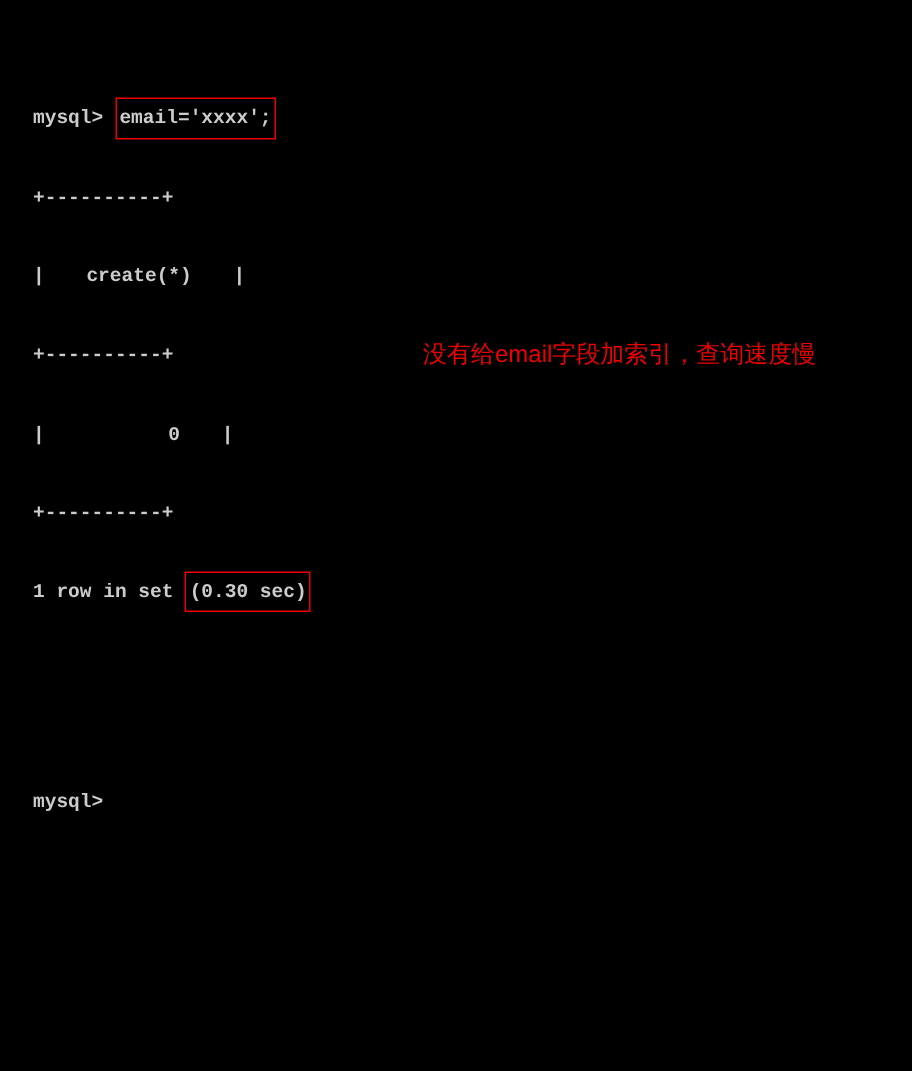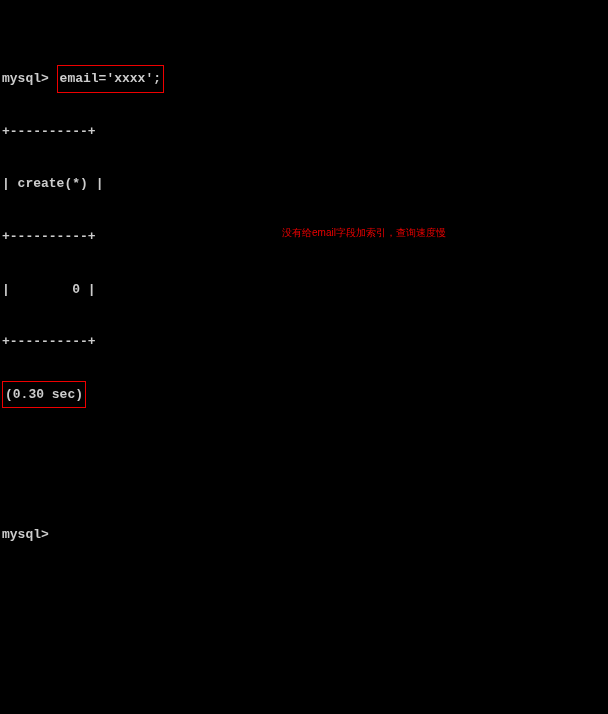--- a/index.html
+++ b/index.html
@@ -21,31 +21,32 @@
     white-space: pre;
   }
   .line {
     position: relative;
     height: 17.5px;
     display: flex;
     align-items: center;
   }
   .seg {
     white-space: pre;
+    margin-left: 20px;
   }
   .boxed {
     border: 1px solid #e00;
     padding: 4px 2px;
     margin: -1px 0;
   }
   .annotation {
     position: absolute;
     color: #e00;
     font-family: "Microsoft YaHei", "SimSun", sans-serif;
-    font-size: 10px;
+    font-size: 16px;
     font-weight: normal;
     white-space: nowrap;
   }
 </style>
 </head>
 <body>
 
 <div class="terminal">
 
   
@@ -58,20 +59,21 @@
     <span class="seg">| </span><span class="seg">create(*)</span><span class="seg"> |</span>
   </div>
   <div class="line"><span class="seg">+----------+</span>
     <div class="annotation" style="left:280px;top:-2px;">没有给email字段加索引，查询速度慢</div>
   </div>
   <div class="line">
     <span class="seg">|        </span><span class="seg">0</span><span class="seg"> |</span>
   </div>
   <div class="line"><span class="seg">+----------+</span></div>
   <div class="line">
+    <span class="seg">1 row in set </span>
     <span class="seg boxed">(0.30 sec)</span>
   </div>
   <div class="line"></div>
 
   
   <div class="line">
     <span class="seg">mysql&gt; </span>
   </div>
   <div class="line"></div>
 

